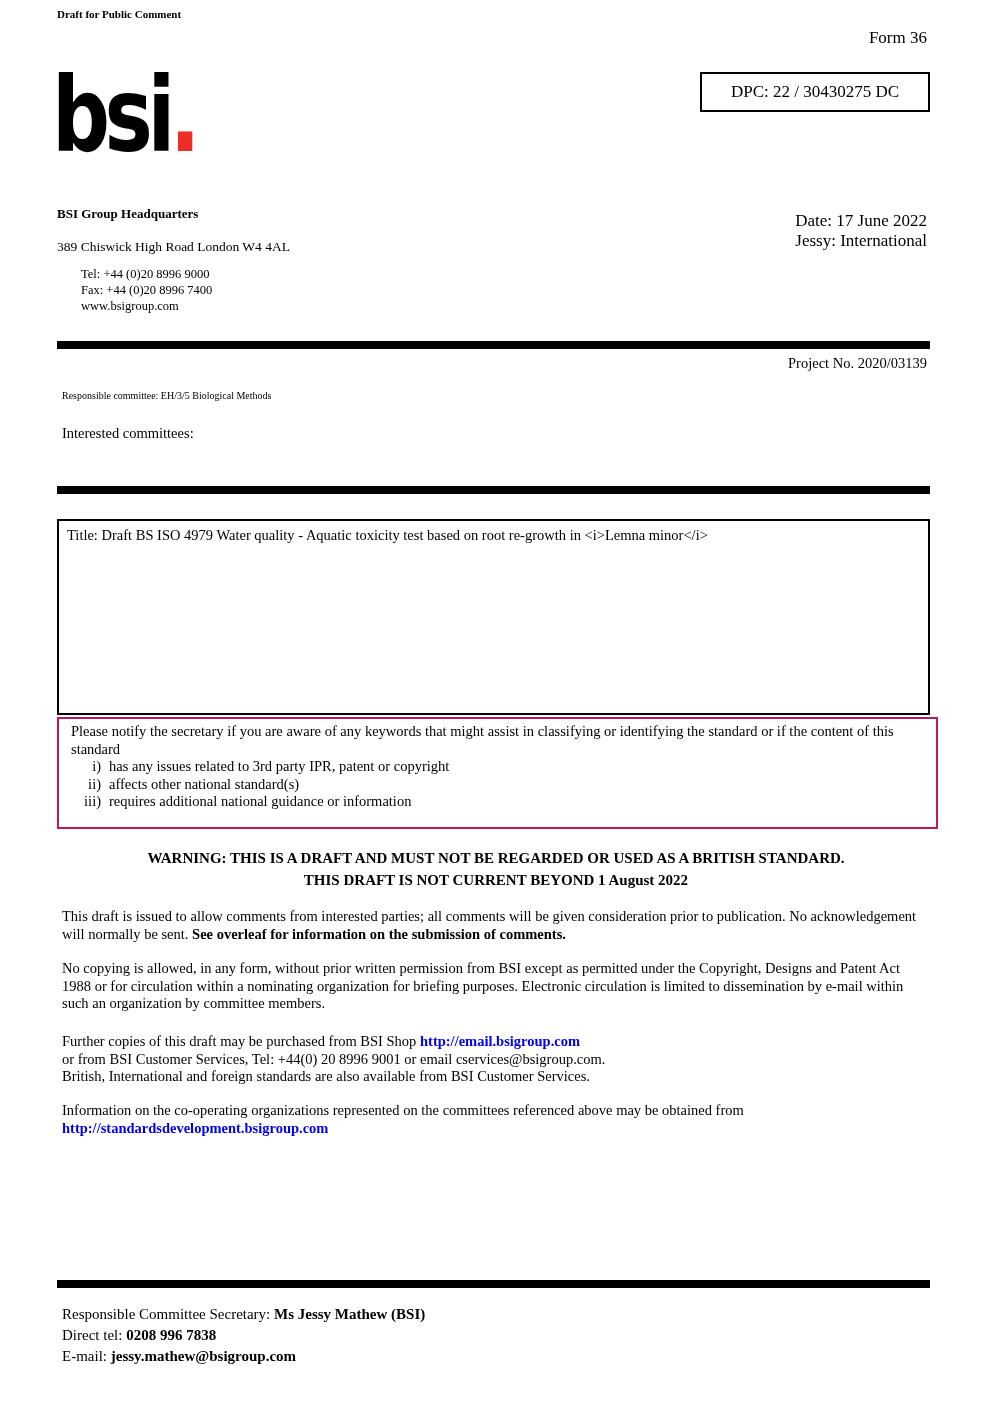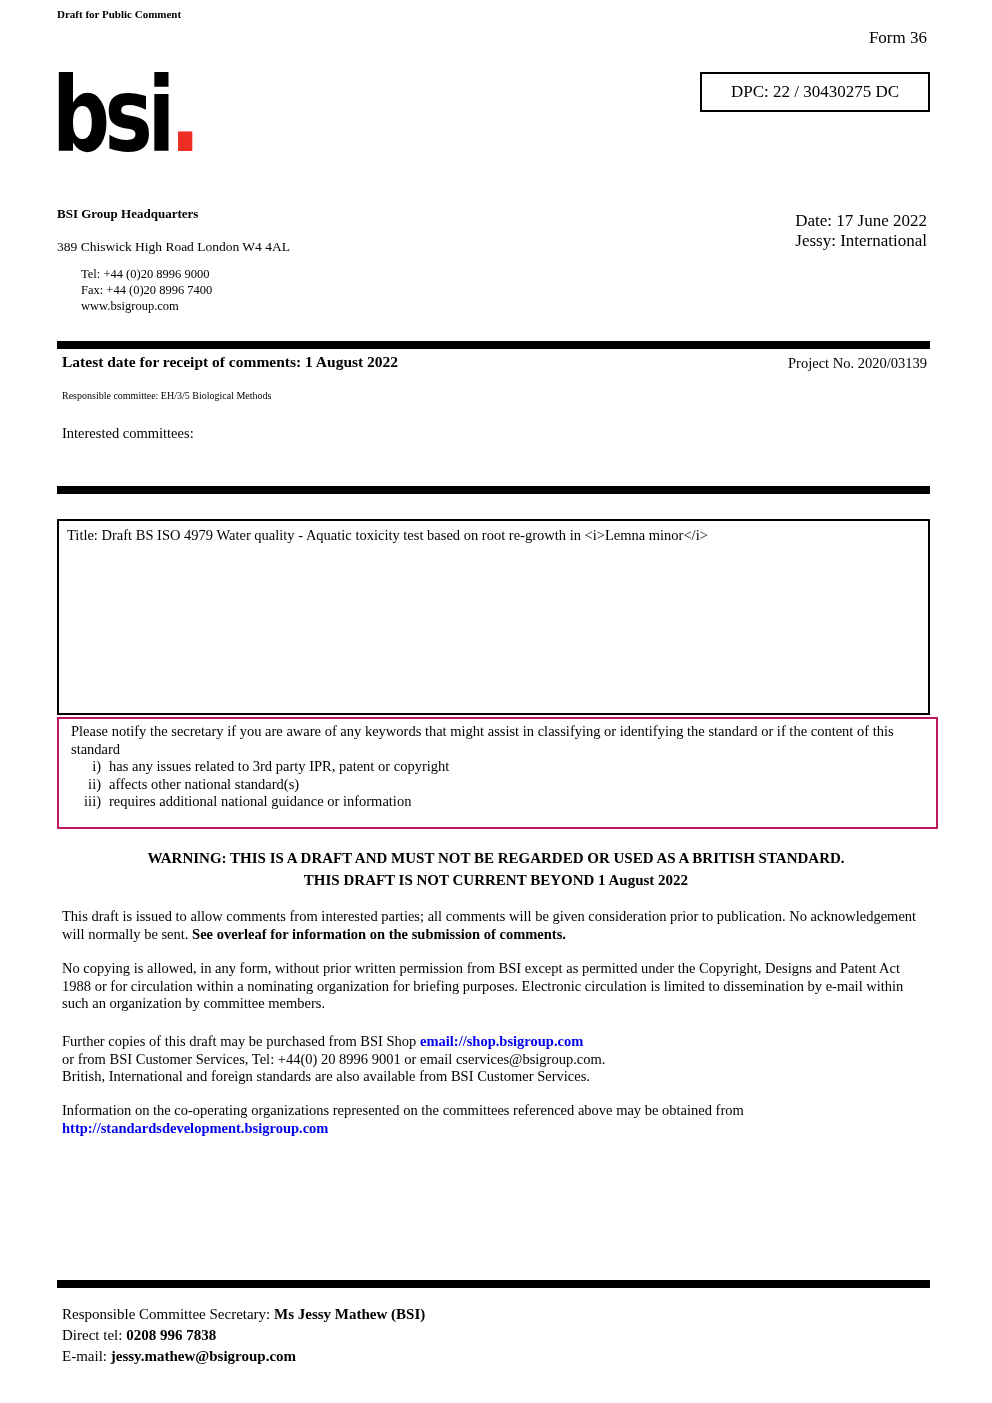--- a/index.html
+++ b/index.html
@@ -103,21 +103,20 @@
     <div>www.bsigroup.com</div>
   </div>
 
   <div class="abs date-origin">
     <div>Date: 17 June 2022</div>
     <div>Jessy: International</div>
   </div>
 
   <div class="abs rule rule-1"></div>
 
-  <div class="abs latest-date">Latest date for receipt of comments: 1 August 2022</div>
   <div class="abs project-no">Project No. 2020/03139</div>
   <div class="abs responsible">Responsible committee: EH/3/5 Biological Methods</div>
   <div class="abs interested">Interested committees:</div>
 
   <div class="abs rule rule-2"></div>
 
   <div class="abs title-box">
     <span>Title: Draft BS ISO 4979 Water quality - Aquatic toxicity test based on root re-growth in &lt;i&gt;Lemna minor&lt;/i&gt;</span>
   </div>
 
@@ -145,21 +144,21 @@
   <div class="abs para para-comments">
     <span>This draft is issued to allow comments from interested parties; all comments will be given consideration prior to publication.  No acknowledgement will normally be sent. </span><span class="bold">See overleaf for information on the submission of comments.</span>
   </div>
 
   <div class="abs para para-copying">
     <span>No copying is allowed, in any form, without prior written permission from BSI except as permitted under the Copyright, Designs and Patent Act 1988 or for circulation within a nominating organization for briefing purposes.  Electronic circulation is limited to dissemination by e-mail within such an organization by committee members.</span>
   </div>
 
   <div class="abs para para-purchase">
     <div>
-      <span>Further copies of this draft may be purchased from BSI Shop </span><a class="link">email://shop.bsigroup.com</a>
+      <span>Further copies of this draft may be purchased from BSI Shop </span><a class="link">http://email.bsigroup.com</a>
     </div>
     <div>or from BSI Customer Services, Tel: +44(0) 20 8996 9001 or email cservices@bsigroup.com.</div>
     <div>British, International and foreign standards are also available from BSI Customer Services.</div>
   </div>
 
   <div class="abs para para-info">
     <div>Information on the co-operating organizations represented on the committees referenced above may be obtained from</div>
     <div><a class="link">http://standardsdevelopment.bsigroup.com</a></div>
   </div>
 

